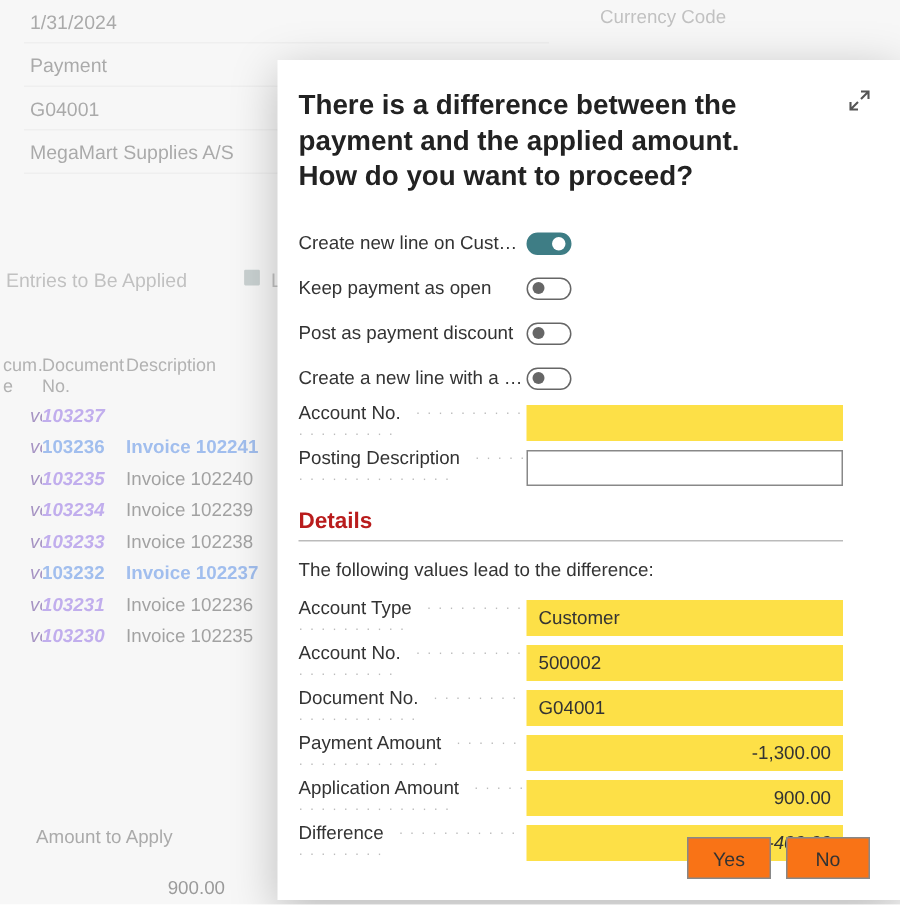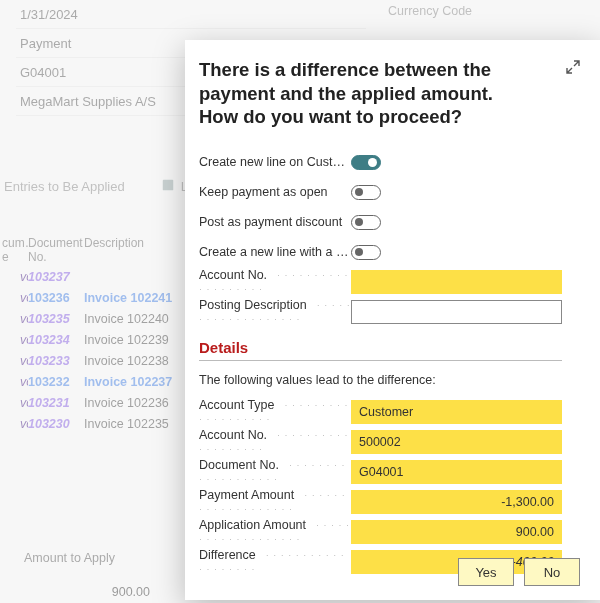--- a/index.html
+++ b/index.html
@@ -6,21 +6,21 @@
   html, body { width: 600px; height: 603px; overflow: hidden; font-family: "Segoe UI", -apple-system, sans-serif; font-size: 13px; color: #333; background: #fff; }
   .root { position: relative; width: 600px; height: 603px; }
 
   
   .bg { position: absolute; inset: 0; filter: grayscale(0.1); }
   .bg-overlay { position: absolute; inset: 0; background: rgba(240,240,240,0.55); pointer-events: none; }
 
   .bg-fields { position: absolute; left: 16px; top: 0; width: 350px; }
   .bg-field { height: 29px; line-height: 29px; color: #555; border-bottom: 1px solid #eee; padding: 0 4px; }
 
-  .currency-label { position: absolute; left: 388px; top: 4px; color: #888; font-size: 12.5px; }
+  .currency-label { position: absolute; left: 400px; top: 4px; color: #888; font-size: 12.5px; }
 
   .bg-tabs { position: absolute; left: 4px; top: 178px; color: #888; font-size: 13px; display: flex; align-items: center; gap: 36px; }
   .ledger { display: flex; align-items: center; gap: 6px; }
   .ledger svg { width: 14px; height: 14px; fill: #9aa; }
 
   .bg-table { position: absolute; left: 0; top: 230px; right: 0; }
   .th-row, .tb-row { display: flex; align-items: center; height: 21px; }
   .th-row { color: #666; font-size: 12px; height: 36px; align-items: flex-start; padding-top: 6px; }
   .col-cume { width: 28px; padding-left: 2px; overflow: hidden; }
   .col-docno { width: 56px; }
@@ -59,21 +59,21 @@
   .field-label span { background: #fff; padding-right: 4px; position: relative; z-index: 1; }
   .ro-box { flex: 1; height: 24px; line-height: 24px; background: #fde047; color: #333; padding: 0 8px; font-size: 12.5px; }
   .in-box { flex: 1; height: 24px; border: 1px solid #888; padding: 0 6px; font-size: 12.5px; }
   .ro-right { text-align: right; }
   .ital { font-style: italic; }
 
   .section-h { font-size: 15px; font-weight: 600; color: #b91c1c; margin-top: 12px; border-bottom: 1px solid #bbb; padding-bottom: 4px; }
   .lead-note { font-size: 12.5px; color: #333; margin-top: 12px; margin-bottom: 10px; }
 
   .btn-row { position: absolute; right: 20px; bottom: 14px; display: flex; gap: 10px; }
-  .btn { min-width: 56px; height: 28px; border: 1px solid #888; background: #fef9c3; color: #333; font-size: 13px; cursor: pointer; padding: 0 12px; }
+  .btn { min-width: 56px; height: 28px; border: 1px solid #888; background: #f97316; color: #333; font-size: 13px; cursor: pointer; padding: 0 12px; }
 </style>
 </head>
 <body>
 <div class="root">
 
 <div class="bg">
   <div class="bg-fields">
     <div class="bg-field">1/31/2024</div>
     <div class="bg-field">Payment</div>
     <div class="bg-field">G04001</div>

